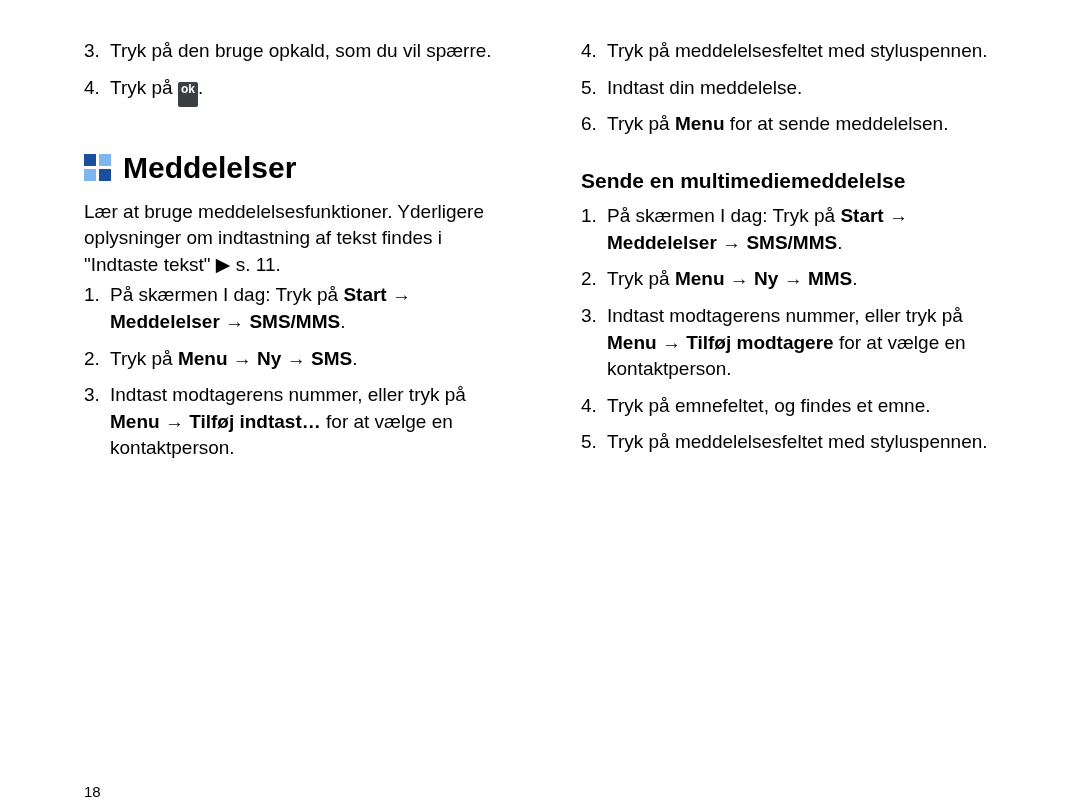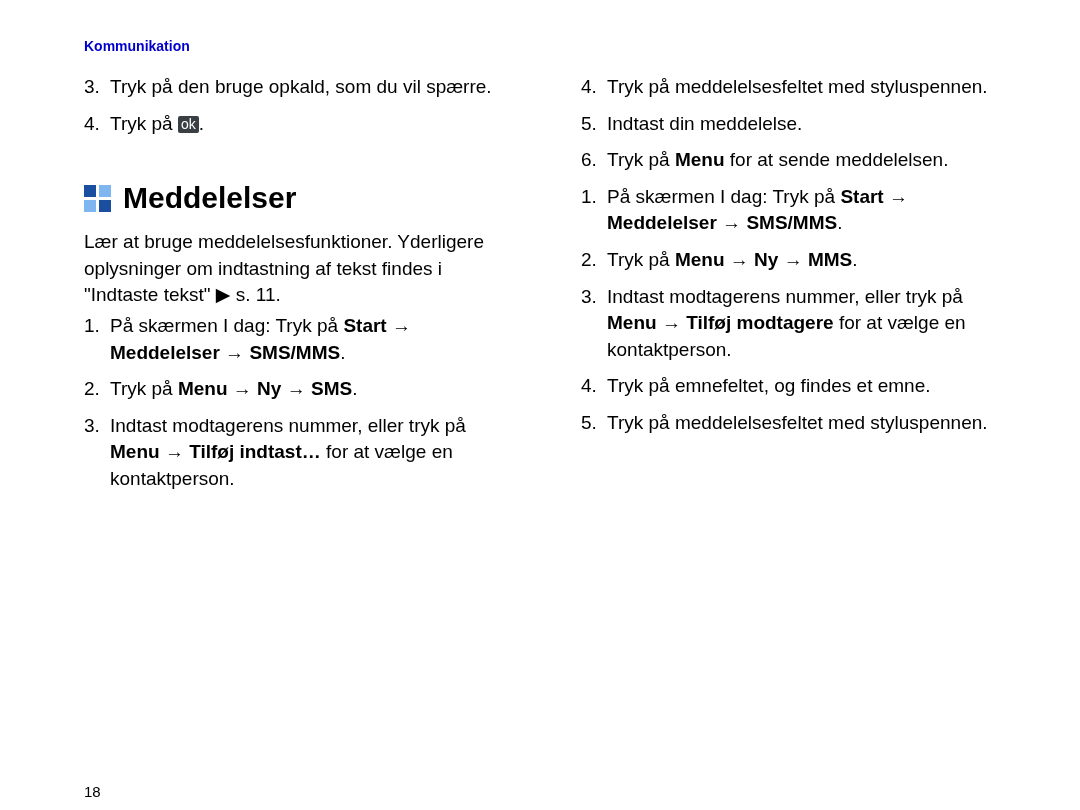--- a/index.html
+++ b/index.html
@@ -45,23 +45,23 @@
   .li .num {
     min-width: 20px;
   }
   .li .txt {
     flex: 1;
   }
   .inline-ok {
     display: inline-block;
     background: #3a3f44;
     color: #fff;
-    font-size: 14px;
-    font-weight: normal;
-    padding: 1px 3px 2px 3px;
+    font-size: 12px;
+    font-weight: bold;
+    padding: 1px 3px 12px 3px;
     border-radius: 2px;
     vertical-align: 1px;
     line-height: 1;
   }
   h1.meddelelser {
     display: flex;
     align-items: center;
     gap: 12px;
     font-size: 30px;
     font-weight: bold;
@@ -90,21 +90,20 @@
     left: 84px;
     font-size: 15px;
   }
   b { font-weight: bold; }
 </style>
 </head>
 <body>
 
 <div class="page">
 
-  <div class="section-header">Kommunikation</div>
 
   <div class="columns">
 
     <div class="col">
       <div class="ol" id="left-pre">
           <div class="li">
             <div class="num">3.</div>
             <div class="txt">Tryk på den bruge opkald, som du vil spærre.</div>
           </div>
           <div class="li">
@@ -153,20 +152,21 @@
           <div class="li">
             <div class="num">5.</div>
             <div class="txt">Indtast din meddelelse.</div>
           </div>
           <div class="li">
             <div class="num">6.</div>
             <div class="txt"><span>Tryk på </span><b>Menu</b><span> for at sende meddelelsen.</span></div>
           </div>
         </div>
 
+      <h2 class="sub">Sende en multimediemeddelelse</h2>
 
       <div class="ol" id="right-steps">
           <div class="li">
             <div class="num">1.</div>
             <div class="txt"><span>På skærmen I dag: Tryk på </span><b>Start</b><span> → </span><b>Meddelelser</b><span> → </span><b>SMS/MMS</b><span>.</span></div>
           </div>
           <div class="li">
             <div class="num">2.</div>
             <div class="txt"><span>Tryk på </span><b>Menu</b><span> → </span><b>Ny</b><span> → </span><b>MMS</b><span>.</span></div>
           </div>

